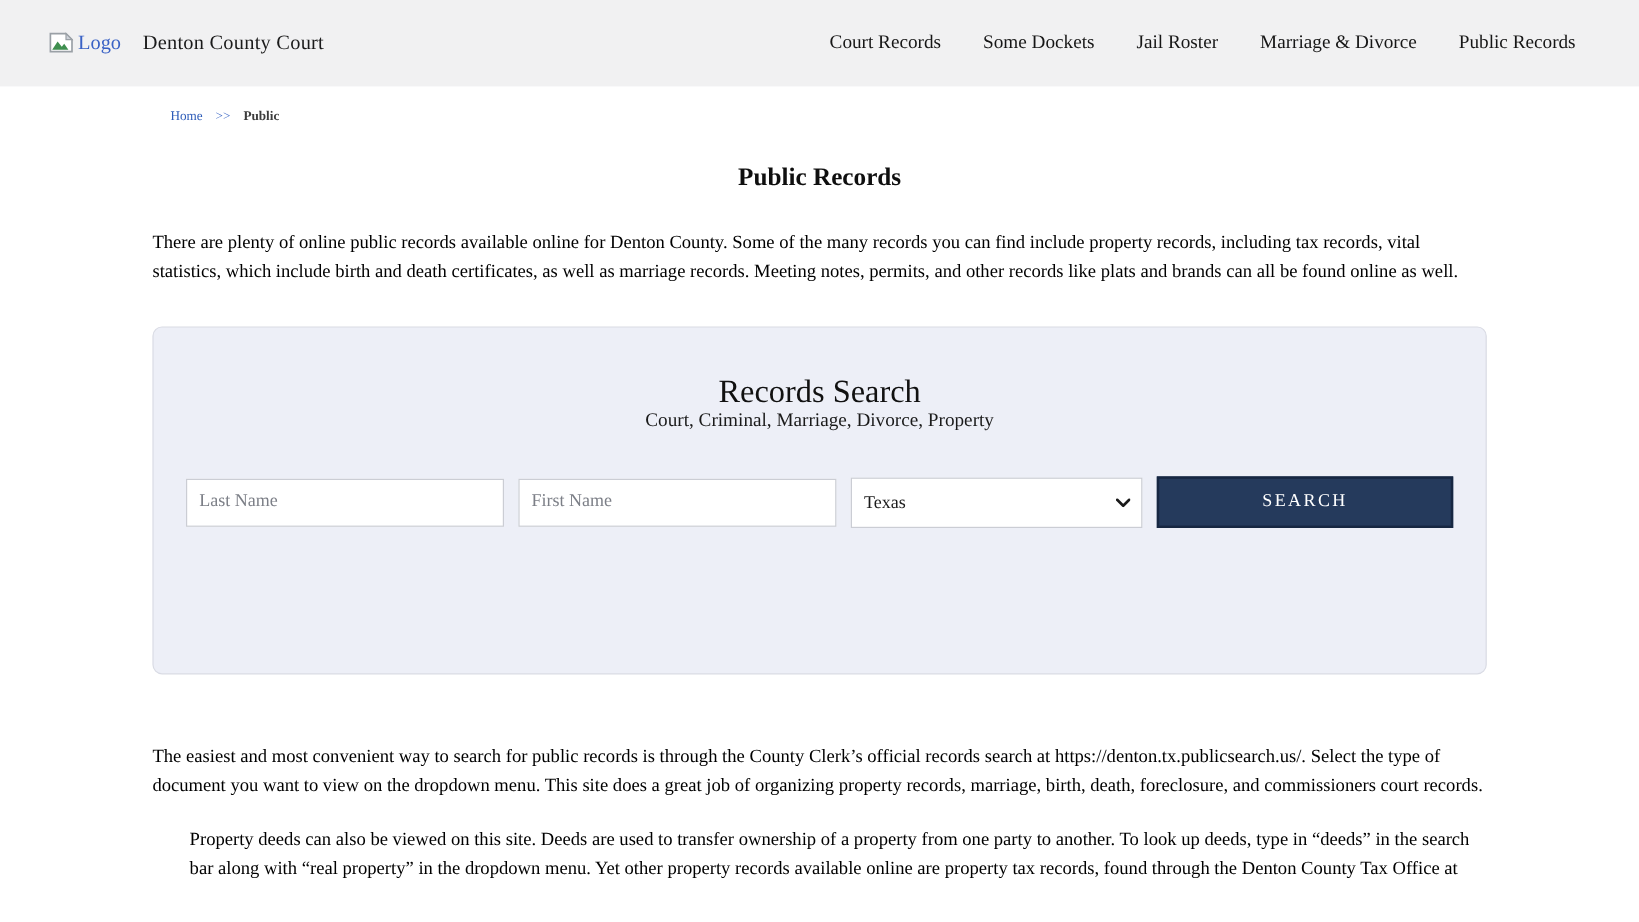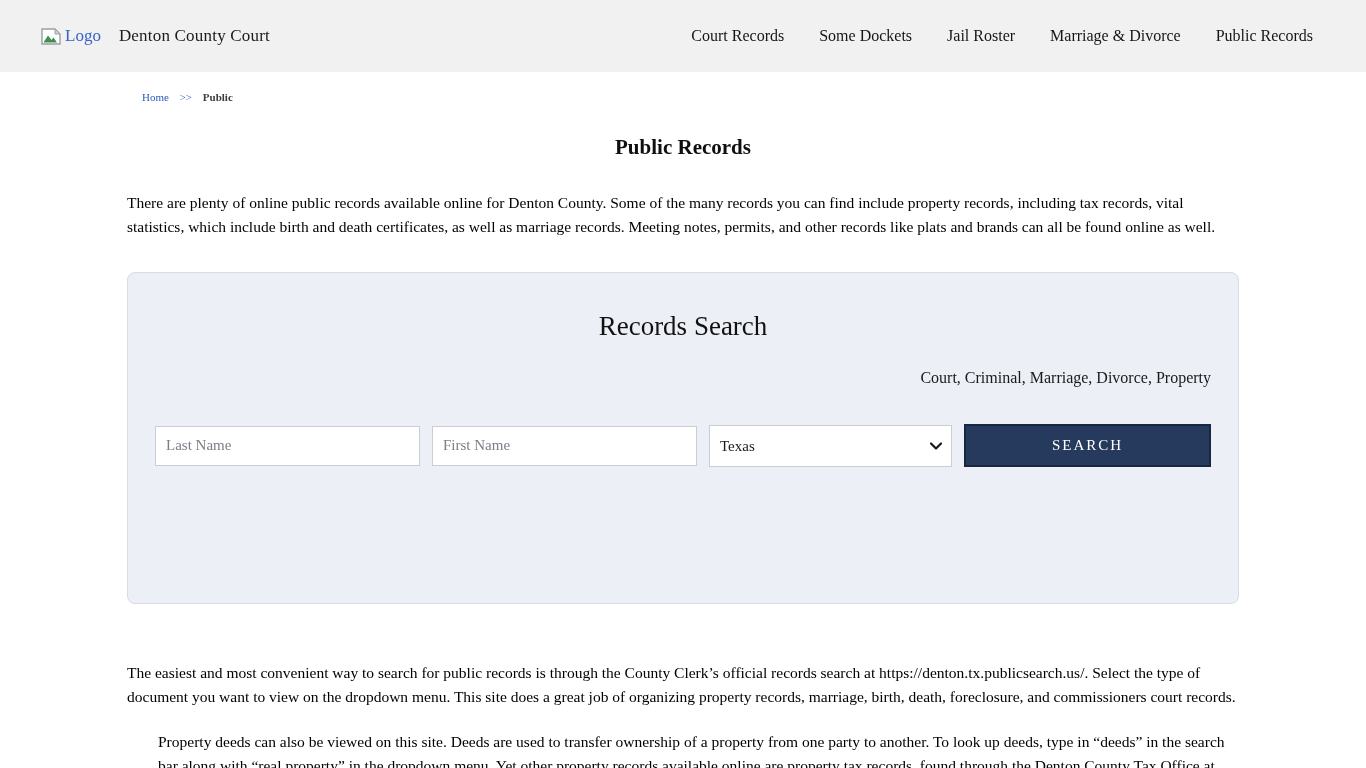--- a/index.html
+++ b/index.html
@@ -13,21 +13,21 @@
   
   .site-header {
     height: 72px;
     background: #f1f1f2;
     display: flex;
     align-items: center;
     justify-content: space-between;
     padding: 0 53px 0 40px;
   }
   .brand { display: flex; align-items: center; gap: 8px; text-decoration: none; cursor: pointer; }
-  .broken-img { display: flex; align-items: flex-end; gap: 3px; }
+  .broken-img { display: flex; align-items: flex-start; gap: 3px; }
   .broken-img .alt-text { color: #3a62c5; font-size: 17px; }
   .site-title {
     color: #1b1b1b;
     font-size: 17px;
     margin-left: 18px;
     letter-spacing: 0.2px;
   }
   .main-nav { display: flex; gap: 35px; }
   .main-nav a {
     color: #161616;
@@ -63,38 +63,38 @@
     font-size: 15.5px;
     line-height: 24px;
     color: #000000;
     margin-top: 31px;
     text-align: left;
   }
 
   
   .search-panel {
     margin-top: 33px;
-    height: 332px;
+    height: 290px;
     background: #edeff7;
     border: 1px solid #d9dbe4;
     border-radius: 8px;
     padding: 0 27px;
   }
   .search-title {
     text-align: center;
     font-size: 27px;
     color: #111111;
     padding-top: 38px;
     font-weight: normal;
   }
   .search-subtitle {
-    text-align: right;
+    text-align: center;
     font-size: 16px;
     color: #1a1a1a;
-    margin-top: 27px;
+    margin-top: 0;
   }
   .search-row {
     display: flex;
     align-items: center;
     gap: 12px;
     margin-top: 37px;
   }
   .search-row input[type="text"] {
     flex: 1 1 0;
     height: 40px;

